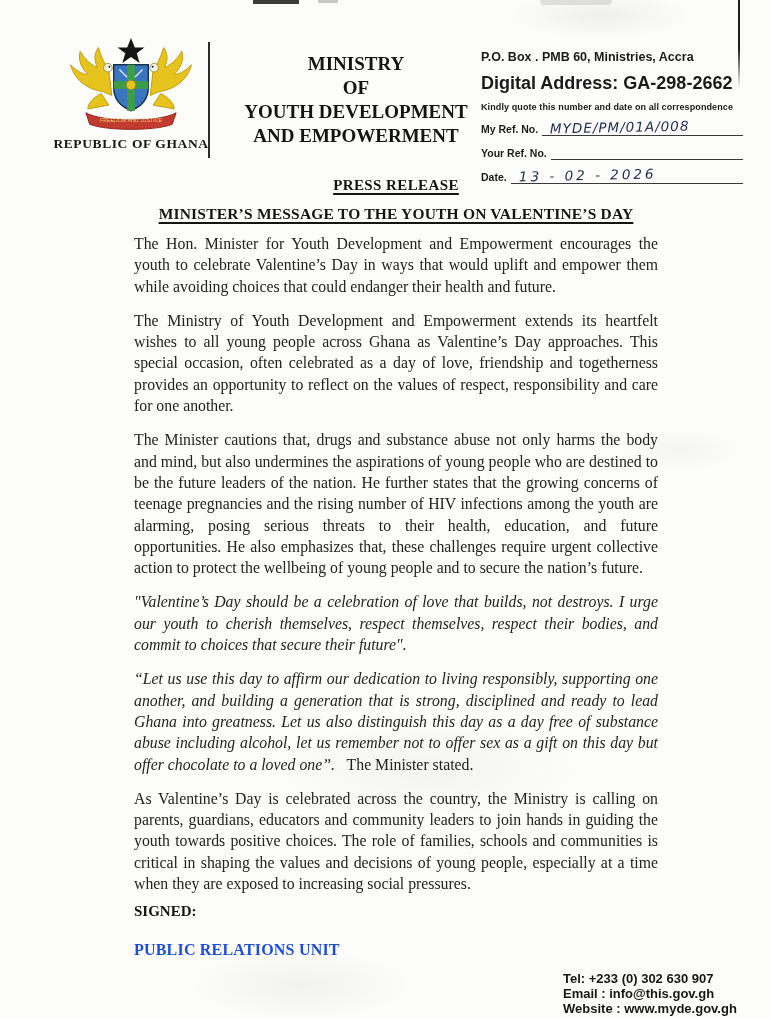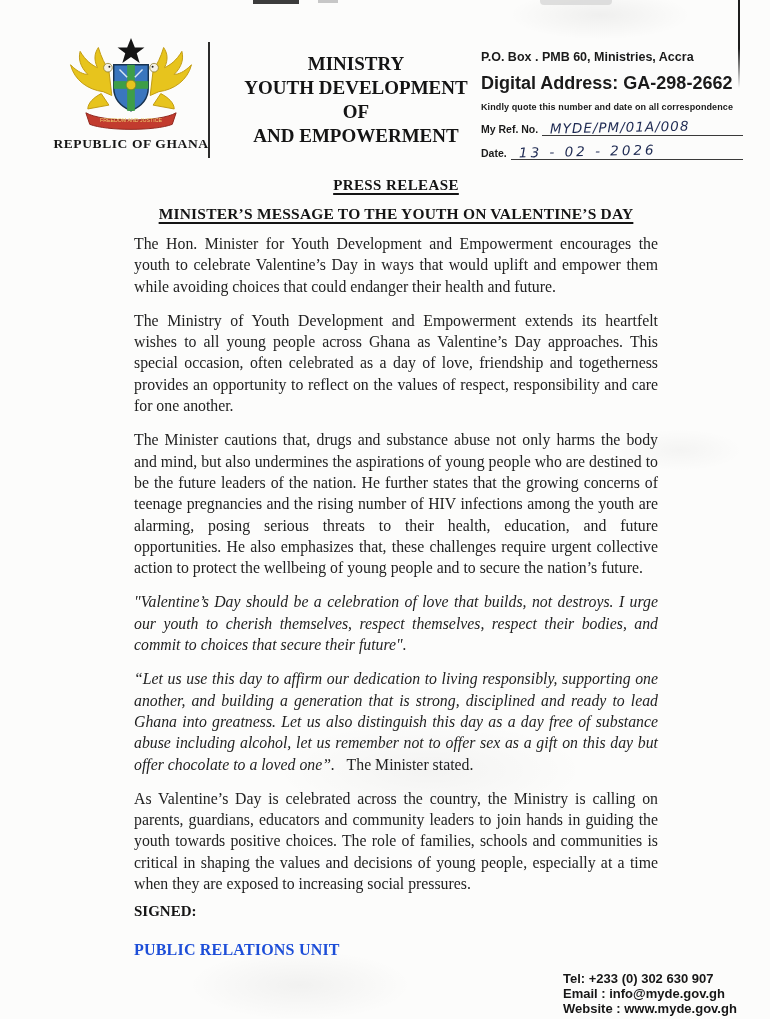--- a/index.html
+++ b/index.html
@@ -118,34 +118,38 @@
   <path d="M63,35 l8,8 M87,35 l-8,8" stroke="#d8e6f4" stroke-width="1.5"></path>
 
   <path d="M28,80 C45,90 105,90 122,80 L118,92 C100,99 50,99 32,92 Z" fill="#c23b2e" stroke="#8e251b" stroke-width="1"></path>
   <text x="75" y="90" text-anchor="middle" font-size="5.5" fill="#f0d070" font-family="Liberation Sans, sans-serif">FREEDOM AND JUSTICE</text>
 </svg>
 <div class="abs republic">REPUBLIC OF GHANA</div>
 <div class="abs divider"></div>
 
 <div class="abs ministry">
   <div>MINISTRY</div>
+  <div>OF</div>
   <div>YOUTH DEVELOPMENT</div>
-  <div>OF</div>
   <div>AND EMPOWERMENT</div>
 </div>
 
 <div class="abs contact">
   <div class="po-box">P.O. Box . PMB 60, Ministries, Accra</div>
   <div class="digital">Digital Address: GA-298-2662</div>
   <div class="kindly">Kindly quote this number and date on all correspondence</div>
   <div class="ref-row">
     <span class="ref-label">My Ref. No.</span>
     <span class="ref-line">
       <span class="handwriting">MYDE/PM/01A/008</span>
     </span>
+  </div>
+  <div class="ref-row">
+    <span class="ref-label">Your Ref. No.</span>
+    <span class="ref-line"></span>
   </div>
   <div class="ref-row">
     <span class="ref-label">Date.</span>
     <span class="ref-line">
       <span class="handwriting date">13 - 02 - 2026</span>
     </span>
   </div>
 </div>
 
 <div class="abs press-release">PRESS RELEASE</div>
@@ -158,15 +162,15 @@
   <p class="quote">"Valentine’s Day should be a celebration of love that builds, not destroys. I urge our youth to cherish themselves, respect themselves, respect their bodies, and commit to choices that secure their future".</p>
   <p class="quote"><span>“Let us use this day to affirm our dedication to living responsibly, supporting one another, and building a generation that is strong, disciplined and ready to lead Ghana into greatness. Let us also distinguish this day as a day free of substance abuse including alcohol, let us remember not to offer sex as a gift on this day but offer chocolate to a loved one”.</span><span class="tail"> The Minister stated.</span></p>
   <p>As Valentine’s Day is celebrated across the country, the Ministry is calling on parents, guardians, educators and community leaders to join hands in guiding the youth towards positive choices. The role of families, schools and communities is critical in shaping the values and decisions of young people, especially at a time when they are exposed to increasing social pressures.</p>
 </div>
 
 <div class="abs signed">SIGNED:</div>
 <div class="abs pr-unit">PUBLIC RELATIONS UNIT</div>
 
 <div class="abs footer">
   <div>Tel: +233 (0) 302 630 907</div>
-  <div>Email : info@myde.gov.gh</div>
+  <div>Email : info@this.gov.gh</div>
   <div>Website : www.myde.gov.gh</div>
 </div>
 
 </body></html>

